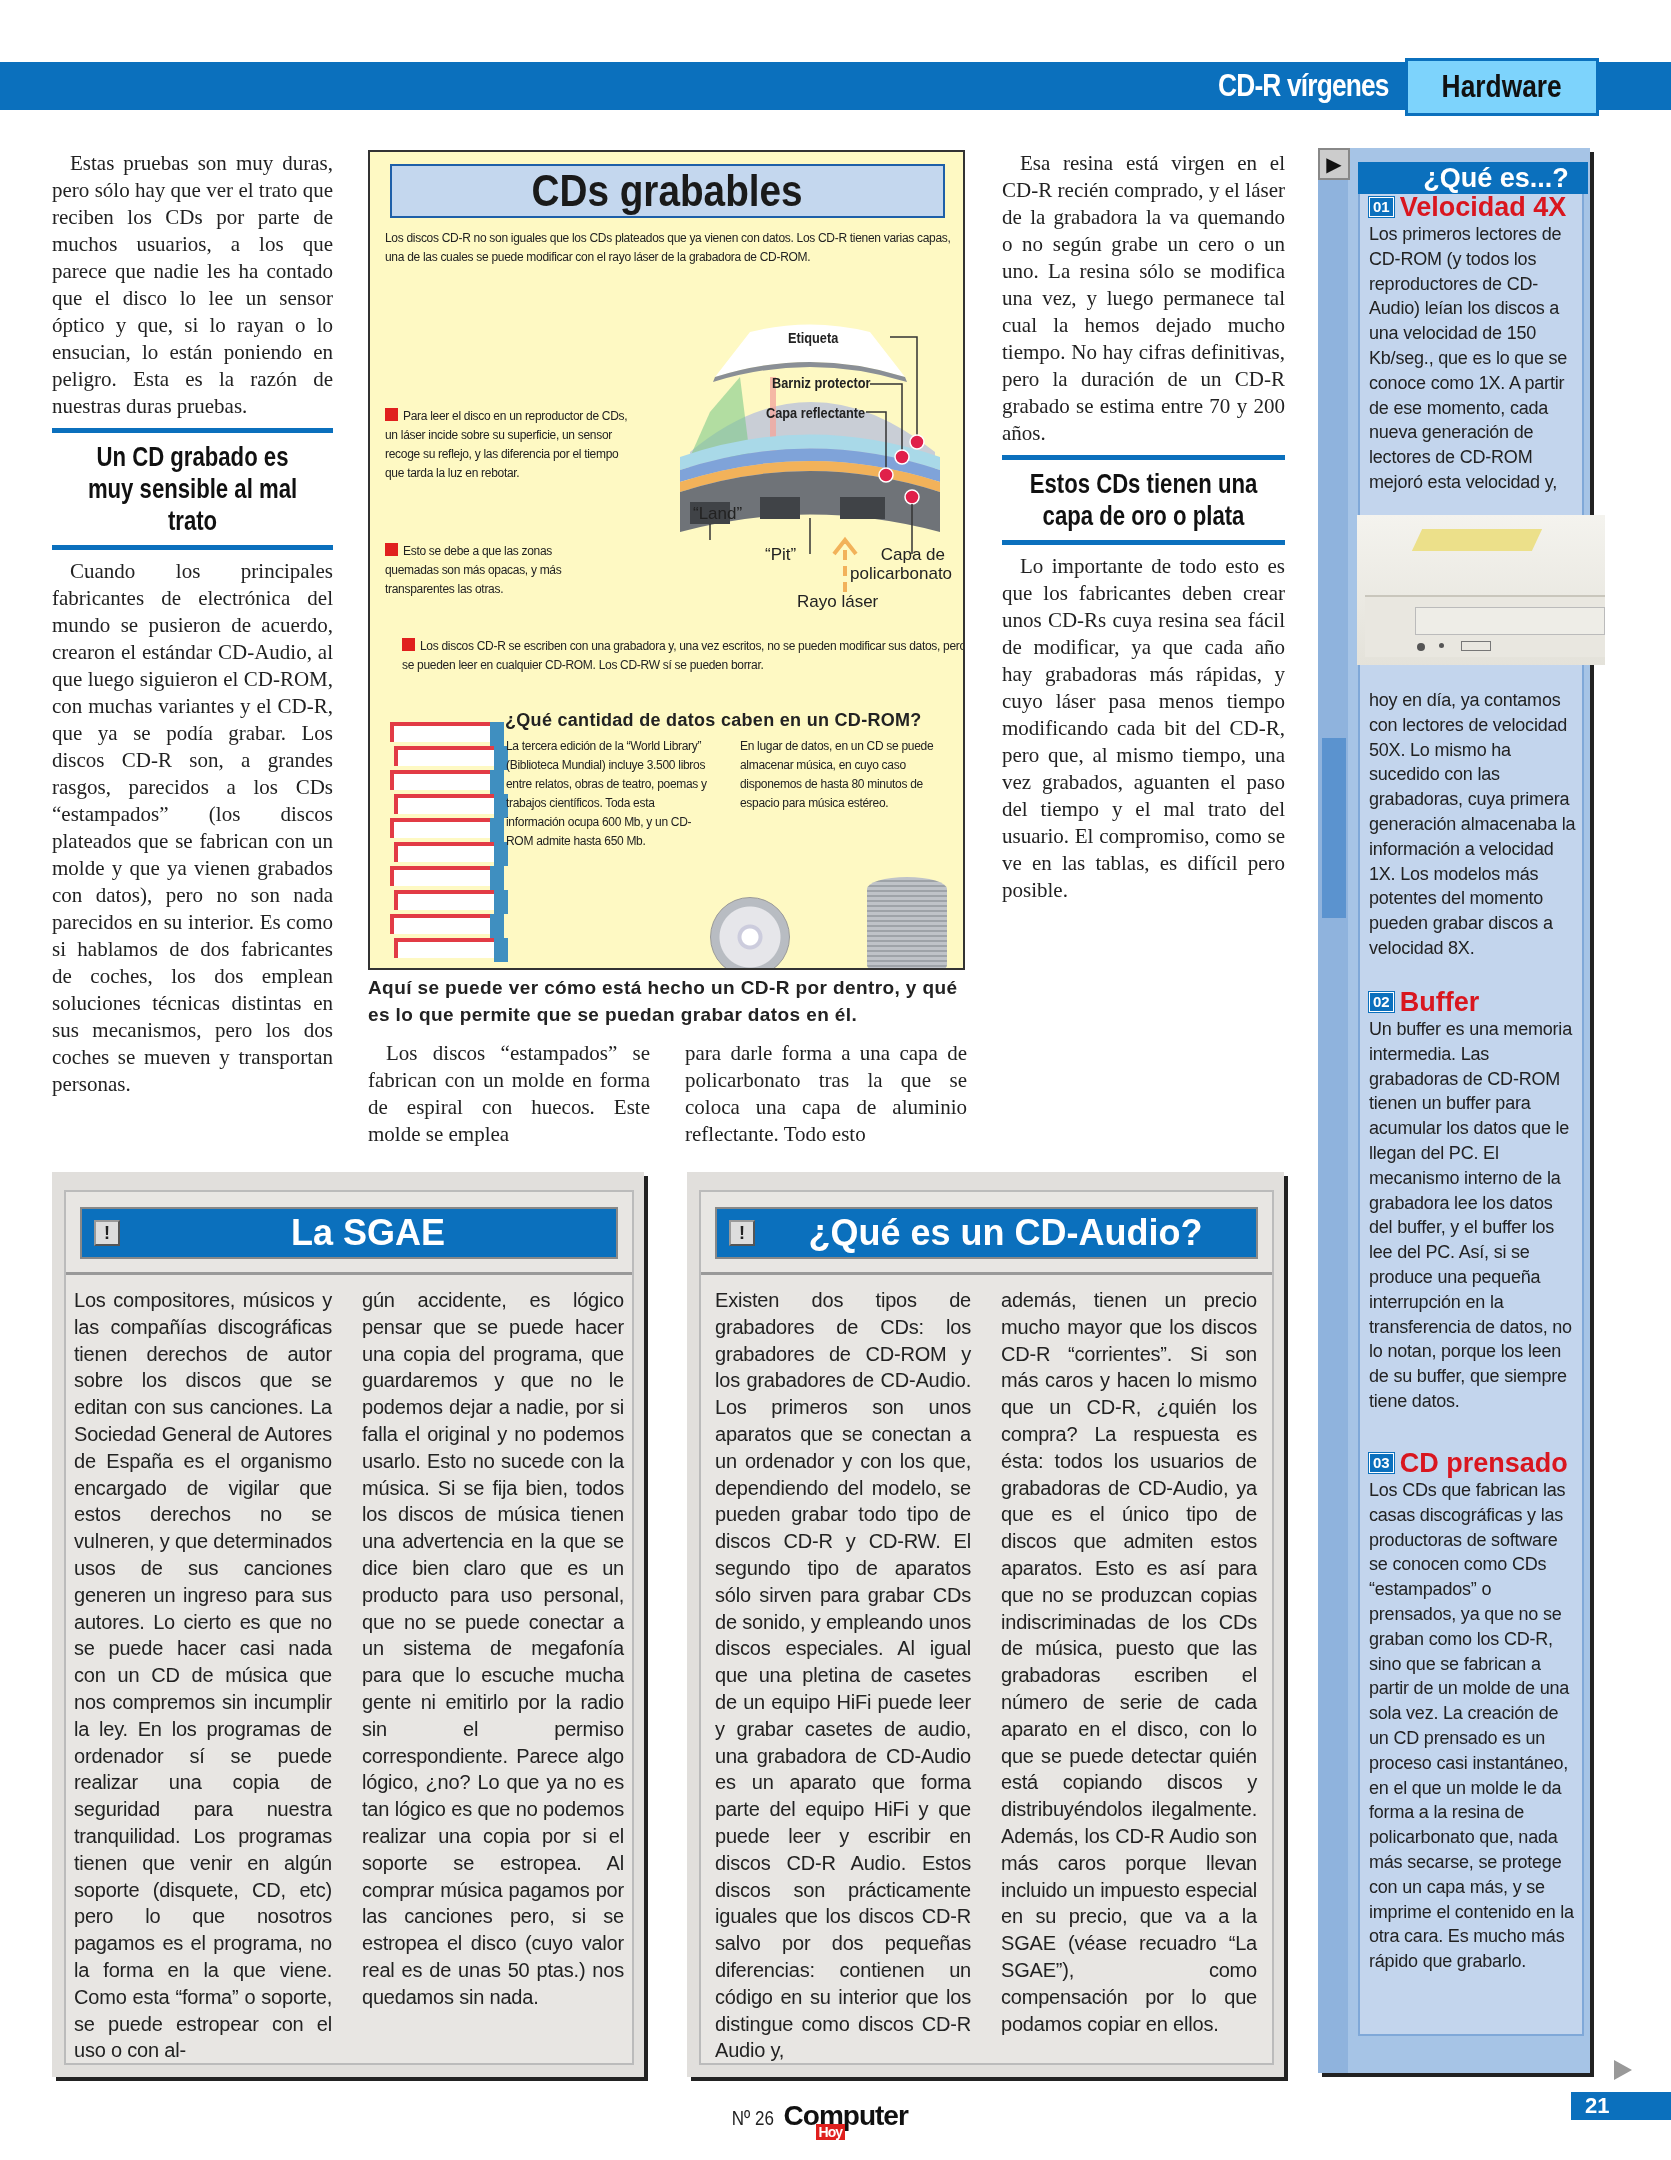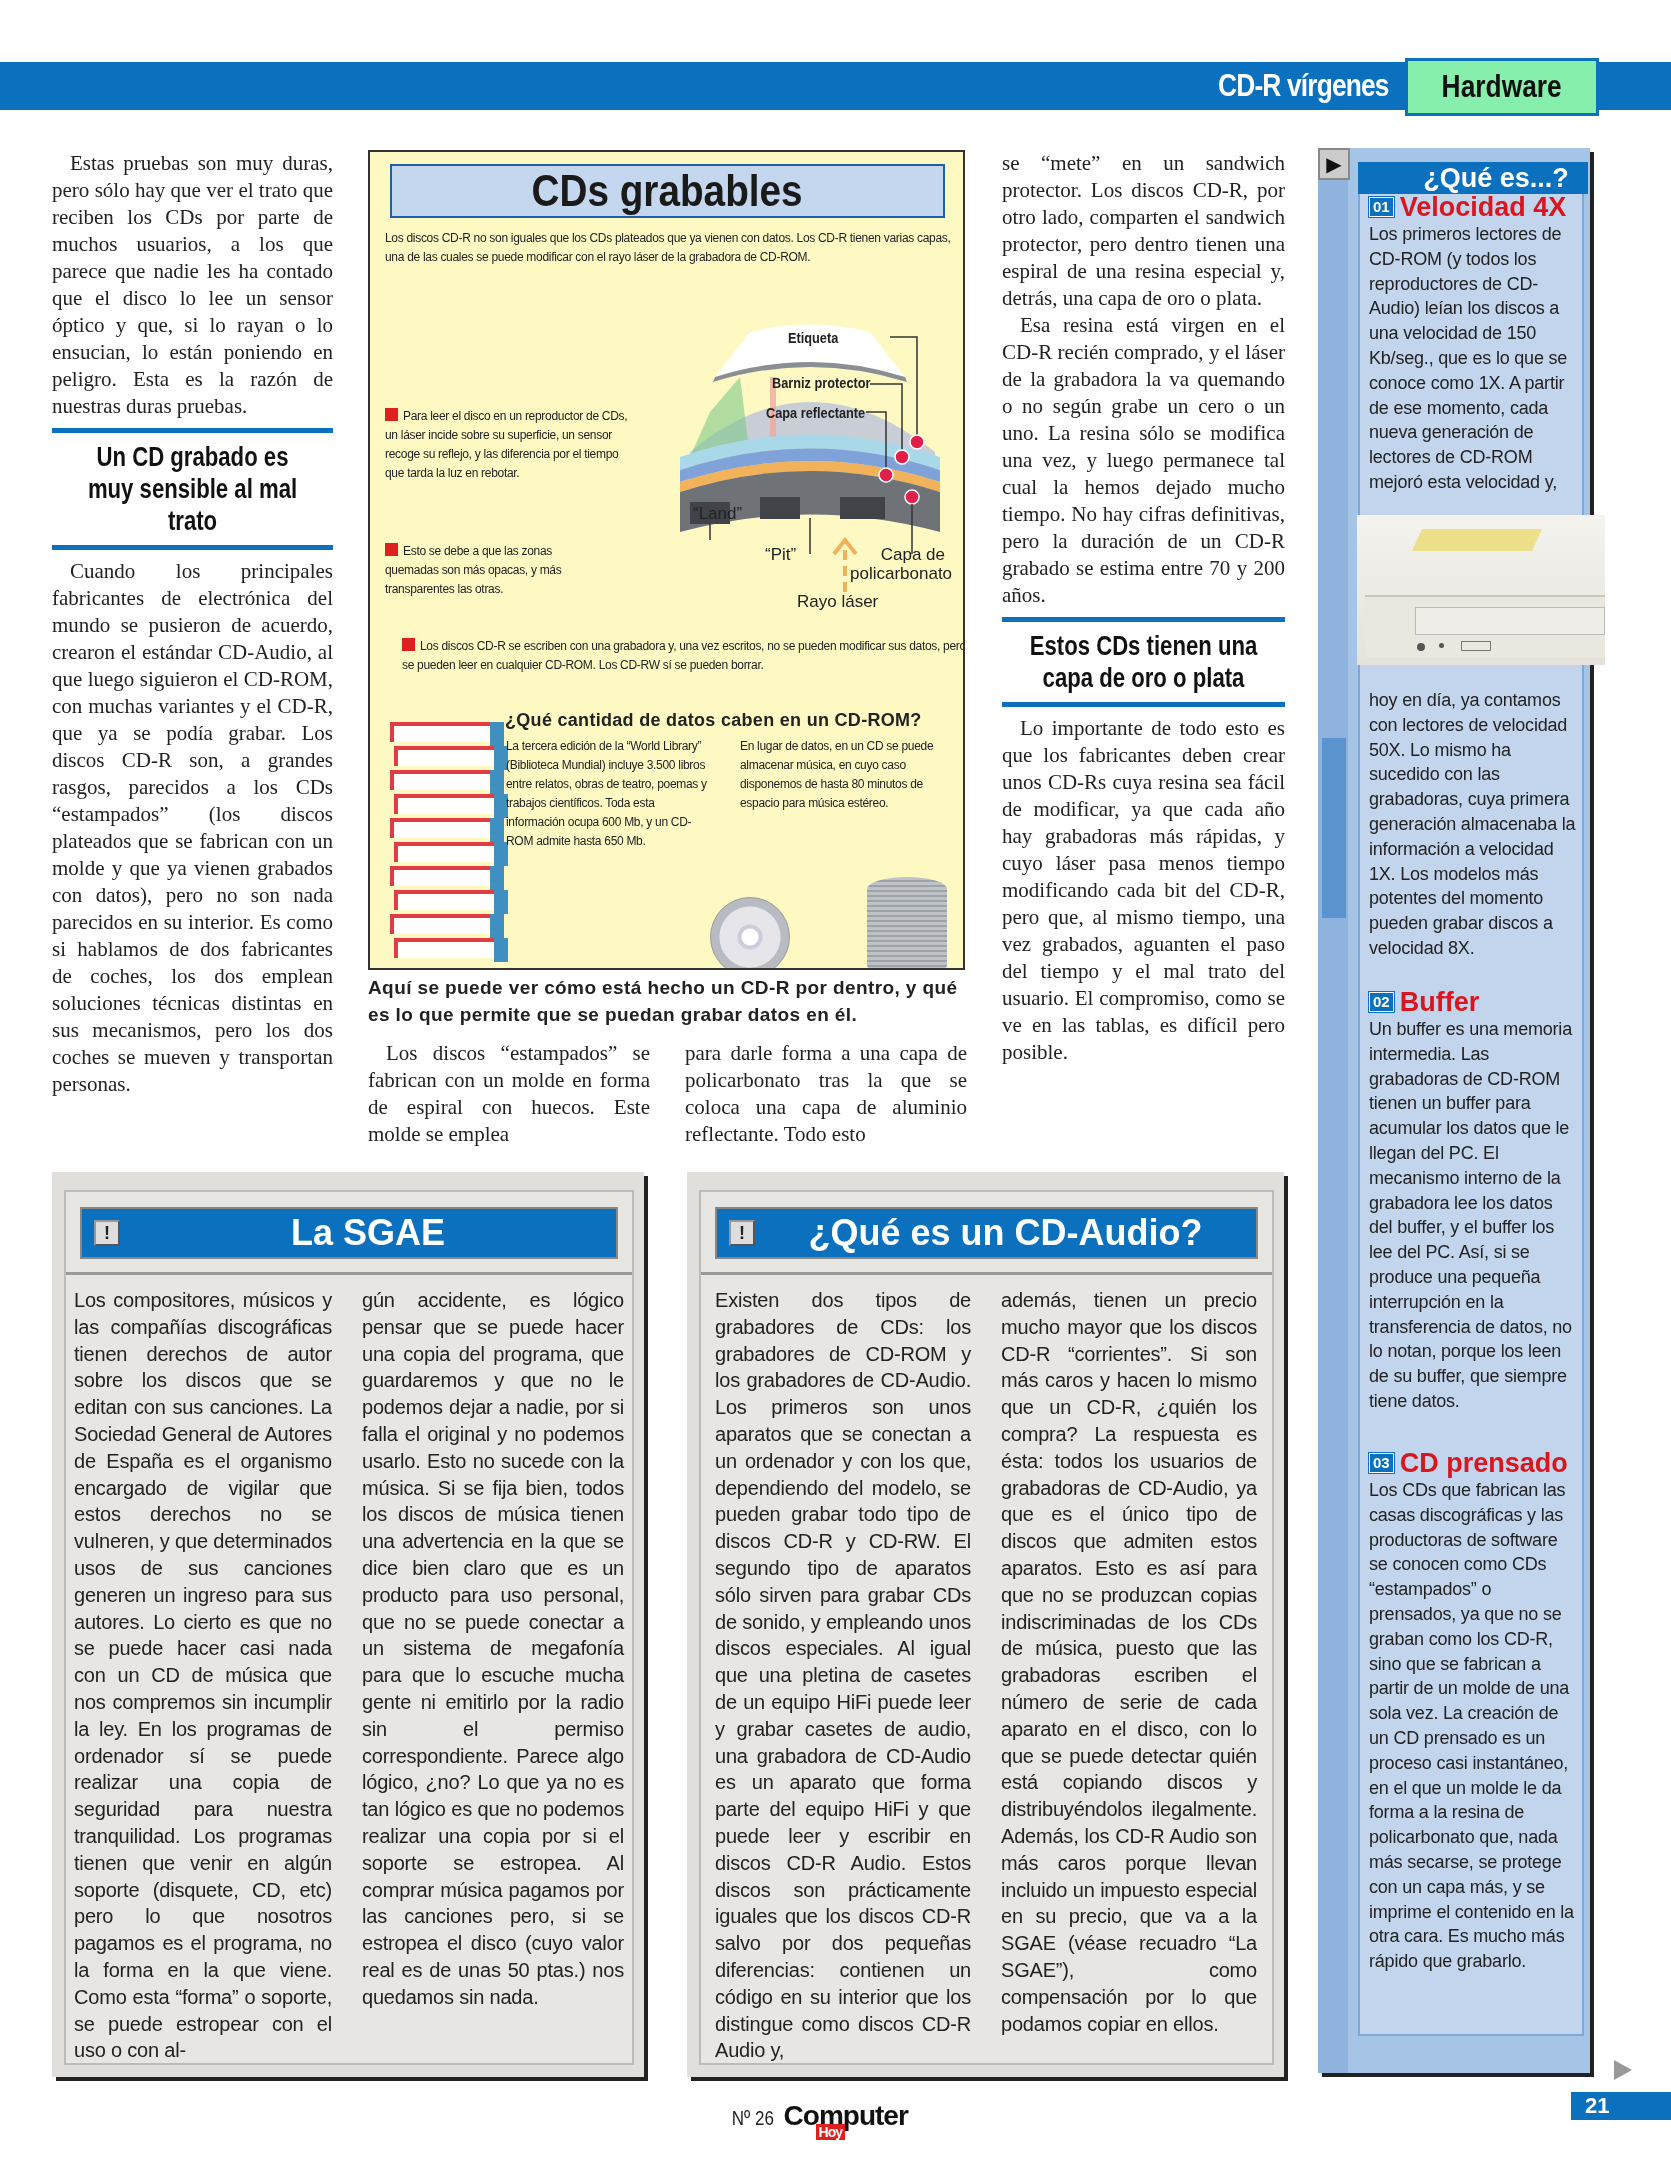--- a/index.html
+++ b/index.html
@@ -1,21 +1,21 @@
 <!DOCTYPE html>
 <html><head>
 <meta charset="utf-8">
 <style>
   * { box-sizing: border-box; margin: 0; padding: 0; }
   body { width: 1671px; height: 2160px; background: #ffffff; position: relative; overflow: hidden; font-family: "Liberation Sans", sans-serif; color: #222; }
 
   
   .topband { position: absolute; left: 0; top: 62px; width: 1671px; height: 48px; background: #0b70bd; }
   .section-label { position: absolute; right: 282px; top: 62px; height: 48px; line-height: 48px; color: #fff; font-family: "Liberation Sans", sans-serif; font-weight: bold; font-size: 31px; letter-spacing: -1px; transform: scaleX(0.85); transform-origin: right center; }
-  .hw-tab { position: absolute; left: 1405px; top: 58px; width: 194px; height: 58px; background: #86efac; border: 3px solid #0b70bd; display: flex; align-items: center; justify-content: center; font-weight: bold; font-size: 31px; color: #111; }
+  .hw-tab { position: absolute; left: 1405px; top: 58px; width: 194px; height: 58px; background: #7dd3fc; border: 3px solid #0b70bd; display: flex; align-items: center; justify-content: center; font-weight: bold; font-size: 31px; color: #111; }
   .hw-tab span { display: inline-block; transform: scaleX(0.85); }
 
   
   .serif { font-family: "Liberation Serif", serif; font-size: 21px; line-height: 27px; color: #222; text-align: justify; hyphens: manual; }
   .serif p { text-indent: 18px; }
   .col { position: absolute; }
   .rule { height: 5px; background: #0b70bd; margin: 8px 0; }
   .subhead { font-family: "Liberation Sans", sans-serif; font-weight: bold; font-size: 27px; line-height: 32px; text-align: center; color: #111; transform: scaleX(0.82); margin: 6px 0; }
 
   
@@ -160,21 +160,20 @@
 <div class="caption">Aquí se puede ver cómo está hecho un CD-R por dentro, y qué es lo que permite que se puedan grabar datos en él.</div>
 
 <div class="col serif" style="left:368px; top:1040px; width:282px;">
     <p>Los discos “estampados” se fabrican con un molde en forma de espiral con huecos. Este molde se emplea</p>
   </div>
 <div class="col serif" style="left:685px; top:1040px; width:282px;">
     <p style="text-indent:0">para darle forma a una capa de policarbonato tras la que se coloca una capa de aluminio reflectante. Todo esto</p>
   </div>
 
 <div class="col serif" style="left:1002px; top:150px; width:283px;">
-  <p style="text-indent:0">se “mete” en un sandwich protector. Los discos CD-R, por otro lado, comparten el sandwich protector, pero dentro tienen una espiral de una resina especial y, detrás, una capa de oro o plata.</p>
   <p>Esa resina está virgen en el CD-R recién comprado, y el láser de la grabadora la va quemando o no según grabe un cero o un uno. La resina sólo se modifica una vez, y luego permanece tal cual la hemos dejado mucho tiempo. No hay cifras definitivas, pero la duración de un CD-R grabado se estima entre 70 y 200 años.</p>
   <div class="rule"></div>
   <div class="subhead">Estos CDs tienen una capa de oro o plata</div>
   <div class="rule"></div>
   <p>Lo importante de todo esto es que los fabricantes deben crear unos CD-Rs cuya resina sea fácil de modificar, ya que cada año hay grabadoras más rápidas, y cuyo láser pasa menos tiempo modificando cada bit del CD-R, pero que, al mismo tiempo, una vez grabados, aguanten el paso del tiempo y el mal trato del usuario. El compromiso, como se ve en las tablas, es difícil pero posible.</p>
 </div>
 
 <div class="boxwrap" style="left:52px; top:1172px; width:592px; height:905px;">
   <div class="boxinner">
     <div class="boxtitle">

